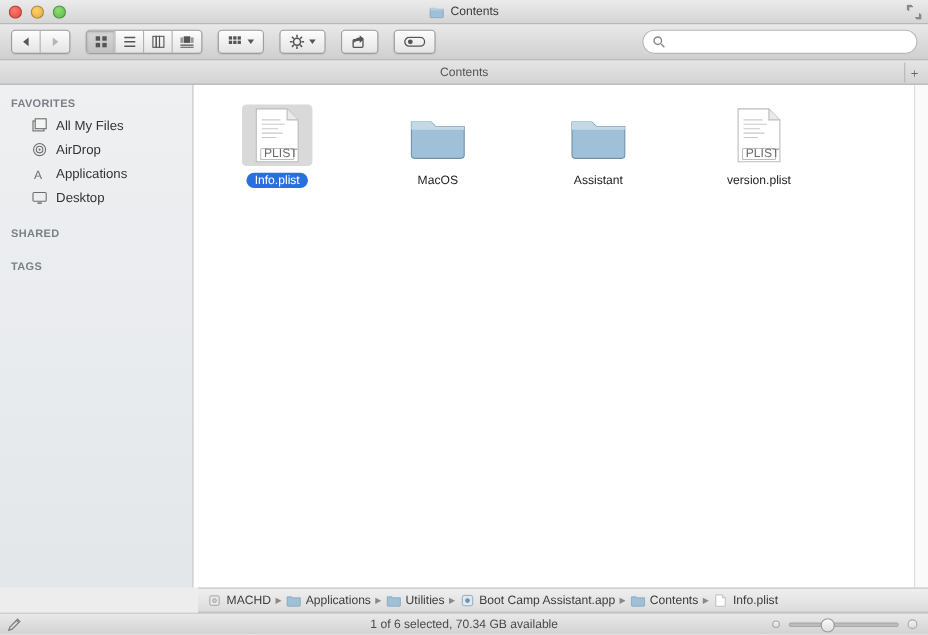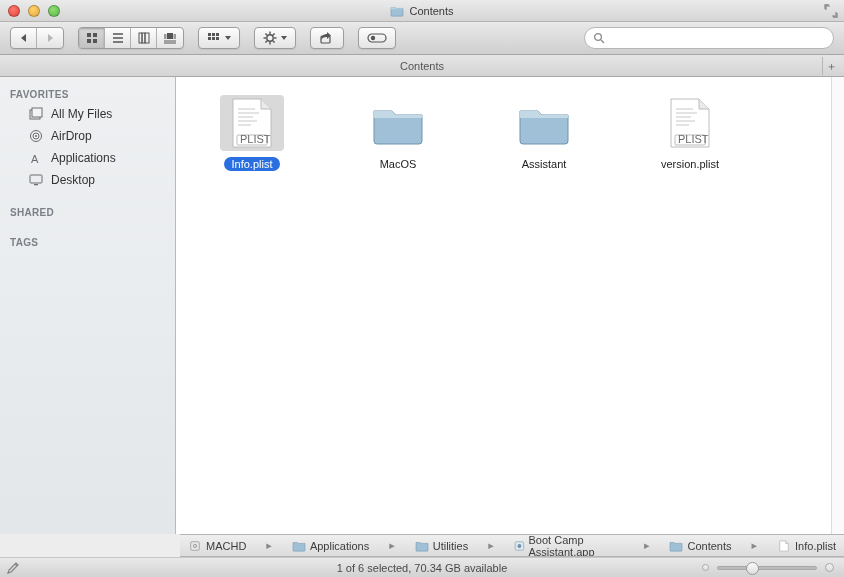--- a/index.html
+++ b/index.html
@@ -52,21 +52,21 @@
 .lblbox{padding:1px 8px; border-radius:9px; text-align:center; font-size:11px; color:#222; white-space:nowrap;}
 .item.sel .lblbox{background:#2a6fe0; color:#fff;}
 .item.sel .thumbwrap{background:#d9d9d9; border-radius:4px;}
 .thumbwrap{padding:2px;}
 
 
 .scrolltrack{width:13px; background:#fafafa; border-left:1px solid #dcdcdc;}
 
 
 .pathbar{height:23px; background:linear-gradient(#efefef,#dcdcdc); border-top:1px solid #b4b4b4; border-bottom:1px solid #b4b4b4; display:flex; align-items:center; padding:0 8px; gap:4px; overflow:hidden; margin-left:180px;}
-.pathrow{display:flex; align-items:center; gap:20px; color:#3c3c3c;}
+.pathrow{display:flex; align-items:center; gap:4px; color:#3c3c3c;}
 .pathrow .pc{display:flex; align-items:center; gap:4px; font-size:11px;}
 .pathrow .sep{color:#888;}
 .picon{width:14px;height:12px;}
 
 
 .status{height:20px; background:linear-gradient(#e9e9e9,#d2d2d2); display:flex; align-items:center; position:relative; border-top:1px solid #c7c7c7;}
 .status .center{position:absolute; left:0; right:0; text-align:center; color:#4a4a4a; font-size:11px;}
 .status .left{position:absolute; left:6px; color:#707070;}
 .slider{position:absolute; right:10px; display:flex; align-items:center; gap:8px;}
 .slider .track{width:100px; height:4px; background:#bcbcbc; border-radius:2px; position:relative; border:1px solid #a8a8a8;}

